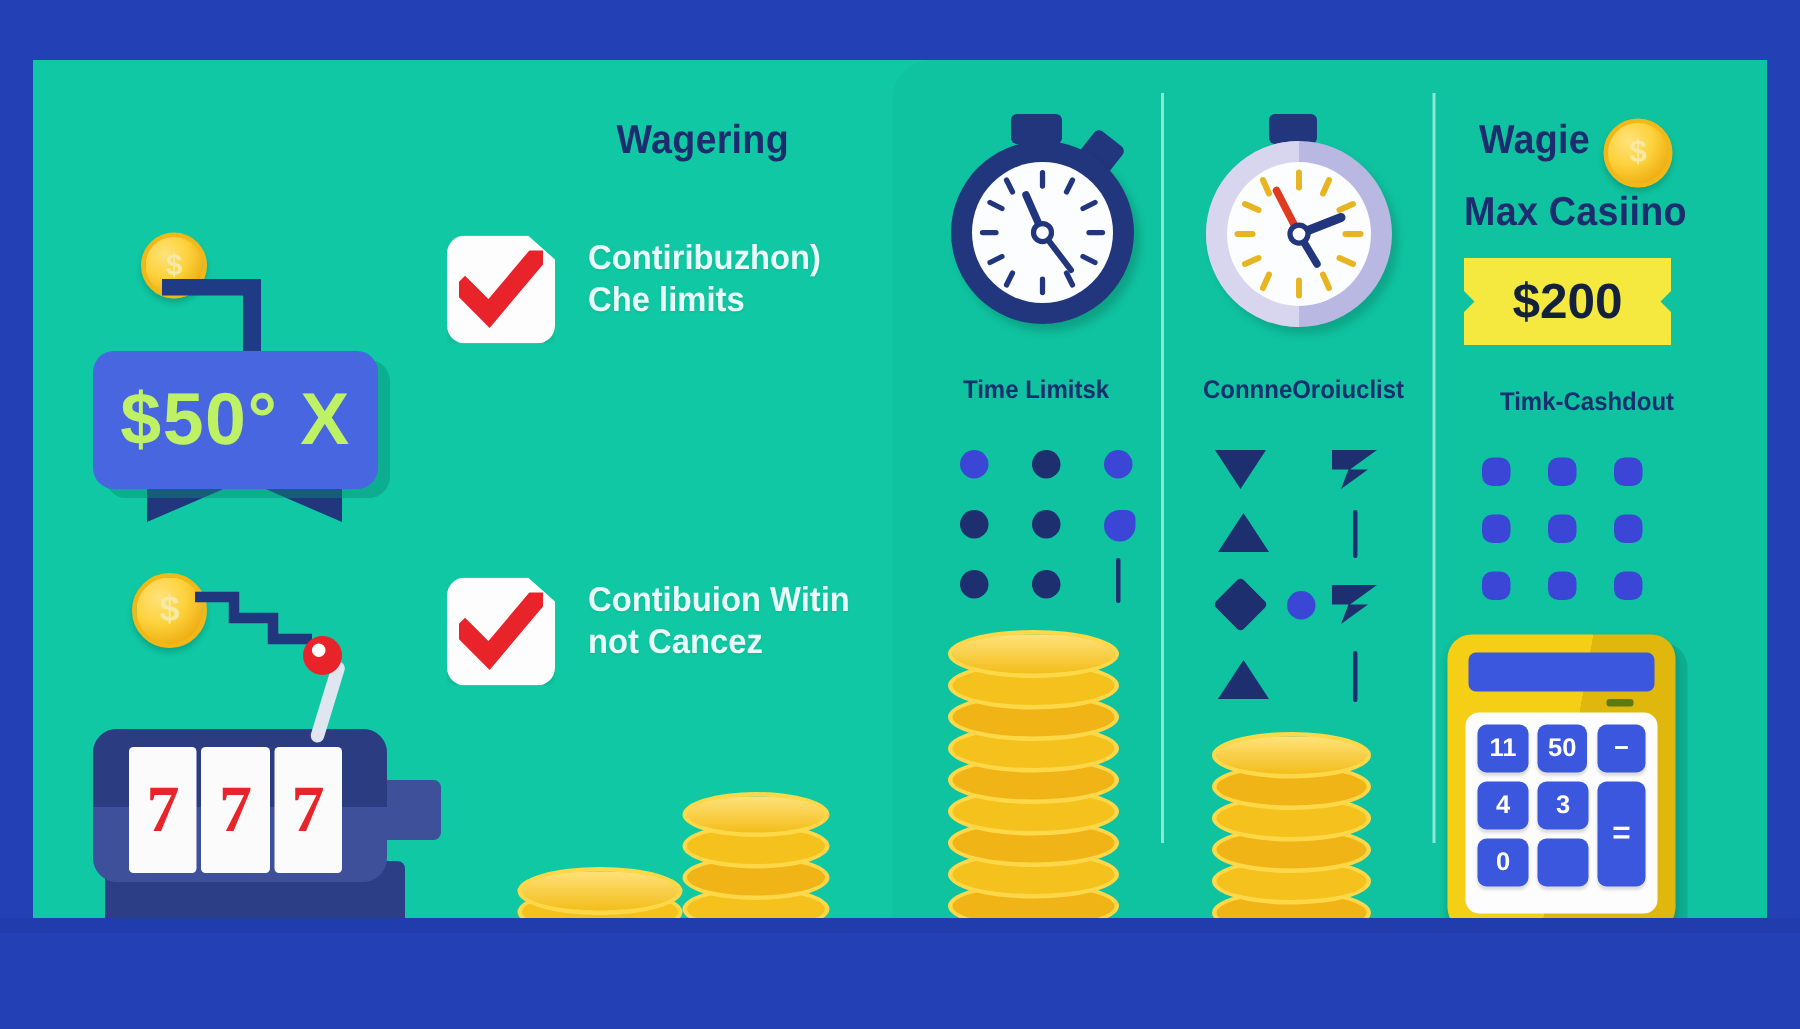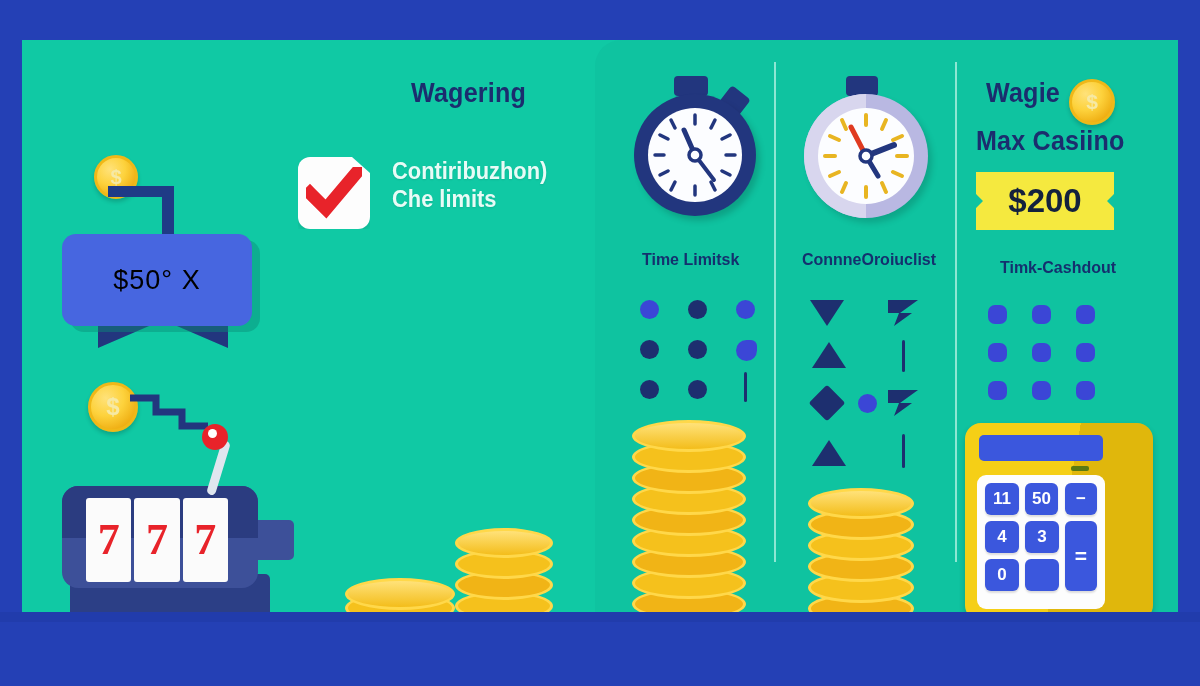--- a/index.html
+++ b/index.html
@@ -44,21 +44,21 @@
 
   
   .badge-wrap{position:absolute;left:62px;top:186px;width:200px;height:160px;}
   .badge-post{position:absolute;left:100px;top:0px;width:12px;height:60px;background:#1f3b86;}
   .badge-arm{position:absolute;left:46px;top:0px;width:66px;height:11px;background:#1f3b86;}
   .badge-ribbon{position:absolute;left:36px;top:100px;width:130px;height:62px;background:#22367e;
      clip-path:polygon(0 0,130px 0,130px 62px,65px 34px,0 62px);}
   .badge-shadow{position:absolute;left:8px;top:54px;width:190px;height:92px;background:#0a8f78;border-radius:14px;opacity:.45;}
   .badge{position:absolute;left:0px;top:48px;width:190px;height:92px;background:#4766e0;border-radius:14px;
      display:flex;align-items:center;justify-content:center;}
-  .badge-txt{color:#000000;font-size:27px;font-weight:400;letter-spacing:1px;
+  .badge-txt{color:#bef264;font-size:49px;font-weight:700;letter-spacing:1px;
      font-family:"Liberation Sans Narrow","Liberation Sans",sans-serif;}
 
   
   .coin{position:absolute;border-radius:50%;background:radial-gradient(circle at 34% 30%,#ffe27a 0%,#fdd23c 42%,#efae13 78%,#d99a08 100%);
      border:3px solid #f0b818;box-shadow:0 3px 4px rgba(0,0,0,.18);display:flex;align-items:center;justify-content:center;}
   .coin span{color:#f6e9a4;font-weight:700;}
 
   
   .watch{position:absolute;}
   .watch .body{position:absolute;border-radius:50%;}
@@ -81,21 +81,21 @@
   .ticket{position:absolute;left:976px;top:172px;width:138px;height:58px;background:#f5e93f;
      clip-path:polygon(0 0,138px 0,138px 22px,131px 29px,138px 36px,138px 58px,0 58px,0 36px,7px 29px,0 22px);
      display:flex;align-items:center;justify-content:center;box-shadow:0 3px 4px rgba(0,0,0,.15);}
   .ticket-txt{color:#14213d;font-size:33px;font-weight:700;font-family:"Liberation Sans Narrow","Liberation Sans",sans-serif;}
   .sublabel{position:absolute;color:#14306e;font-size:17px;font-weight:700;white-space:nowrap;
      font-family:"Liberation Sans Narrow","Liberation Sans",sans-serif;transform:scaleX(.94);transform-origin:left center;}
 
   
   .calc-shadow{position:absolute;left:973px;top:429px;width:152px;height:198px;background:#0a8f78;border-radius:16px;opacity:.4;}
   .calc{position:absolute;left:965px;top:423px;width:152px;height:198px;border-radius:16px;
-     background:linear-gradient(100deg,#f5cf16 0%,#f5cf16 52%,#e0b70c 52%,#e0b70c 100%);box-shadow:0 4px 6px rgba(0,0,0,.2);padding-left:36px;}
+     background:linear-gradient(100deg,#f5cf16 0%,#f5cf16 52%,#e0b70c 52%,#e0b70c 100%);box-shadow:0 4px 6px rgba(0,0,0,.2);}
   .calc-disp{position:absolute;left:14px;top:12px;width:124px;height:26px;background:#3b57dd;border-radius:5px;}
   .calc-led{position:absolute;left:106px;top:43px;width:18px;height:5px;background:#5a7a12;border-radius:2px;}
   .calc-pad{position:absolute;left:12px;top:52px;width:128px;height:134px;background:#fdfdfd;border-radius:9px;}
   .key{position:absolute;background:#3b57dd;border-radius:6px;display:flex;align-items:center;justify-content:center;
      color:#fff;font-weight:700;font-size:17px;box-shadow:0 2px 2px rgba(0,0,0,.13);}
 
   
   .slot{position:absolute;left:62px;top:468px;width:218px;height:160px;}
   .slot-base{position:absolute;left:8px;top:106px;width:200px;height:52px;background:#2c3f86;border-radius:5px;}
   .slot-body{position:absolute;left:0;top:18px;width:196px;height:102px;background:#3d5099;border-radius:16px;}
@@ -170,20 +170,31 @@
         <path d="M4 26 L20 42 L52 4" stroke="#e8232a" stroke-width="13" fill="none" stroke-linecap="square"></path>
       </svg>
     </div>
     <div class="check-txt">
       <div>Contiribuzhon)</div>
       <div>Che limits</div>
     </div>
   </div>
 
 
+  <div class="check-row" style="left:298px;top:385px;">
+    <div class="checkbox">
+      <svg width="56" height="52" viewBox="0 0 56 52">
+        <path d="M4 26 L20 42 L52 4" stroke="#e8232a" stroke-width="13" fill="none" stroke-linecap="square"></path>
+      </svg>
+    </div>
+    <div class="check-txt" style="max-width:230px;">
+      <div>Contibuion Witin</div>
+      <div>not Cancez</div>
+    </div>
+  </div>
 
   <div class="watch" style="left:626px;top:76px;width:130px;height:150px;">
     <div class="stem" style="left:48px;top:0;width:34px;height:20px;background:#22367e;"></div>
     <div class="stem" style="left:96px;top:14px;width:24px;height:24px;background:#22367e;transform:rotate(38deg);"></div>
     <div class="body" style="left:8px;top:18px;width:122px;height:122px;background:#22367e;box-shadow:4px 5px 6px rgba(0,0,0,.17);"></div>
     <div class="face" style="left:22px;top:32px;width:94px;height:94px;"></div>
     <svg width="94" height="94" style="position:absolute;left:22px;top:32px;">
       <g stroke="#22367e" stroke-width="3.5" stroke-linecap="round">
         <line x1="47" y1="7" x2="47" y2="16"></line>
           <line x1="47" y1="78" x2="47" y2="87"></line>

